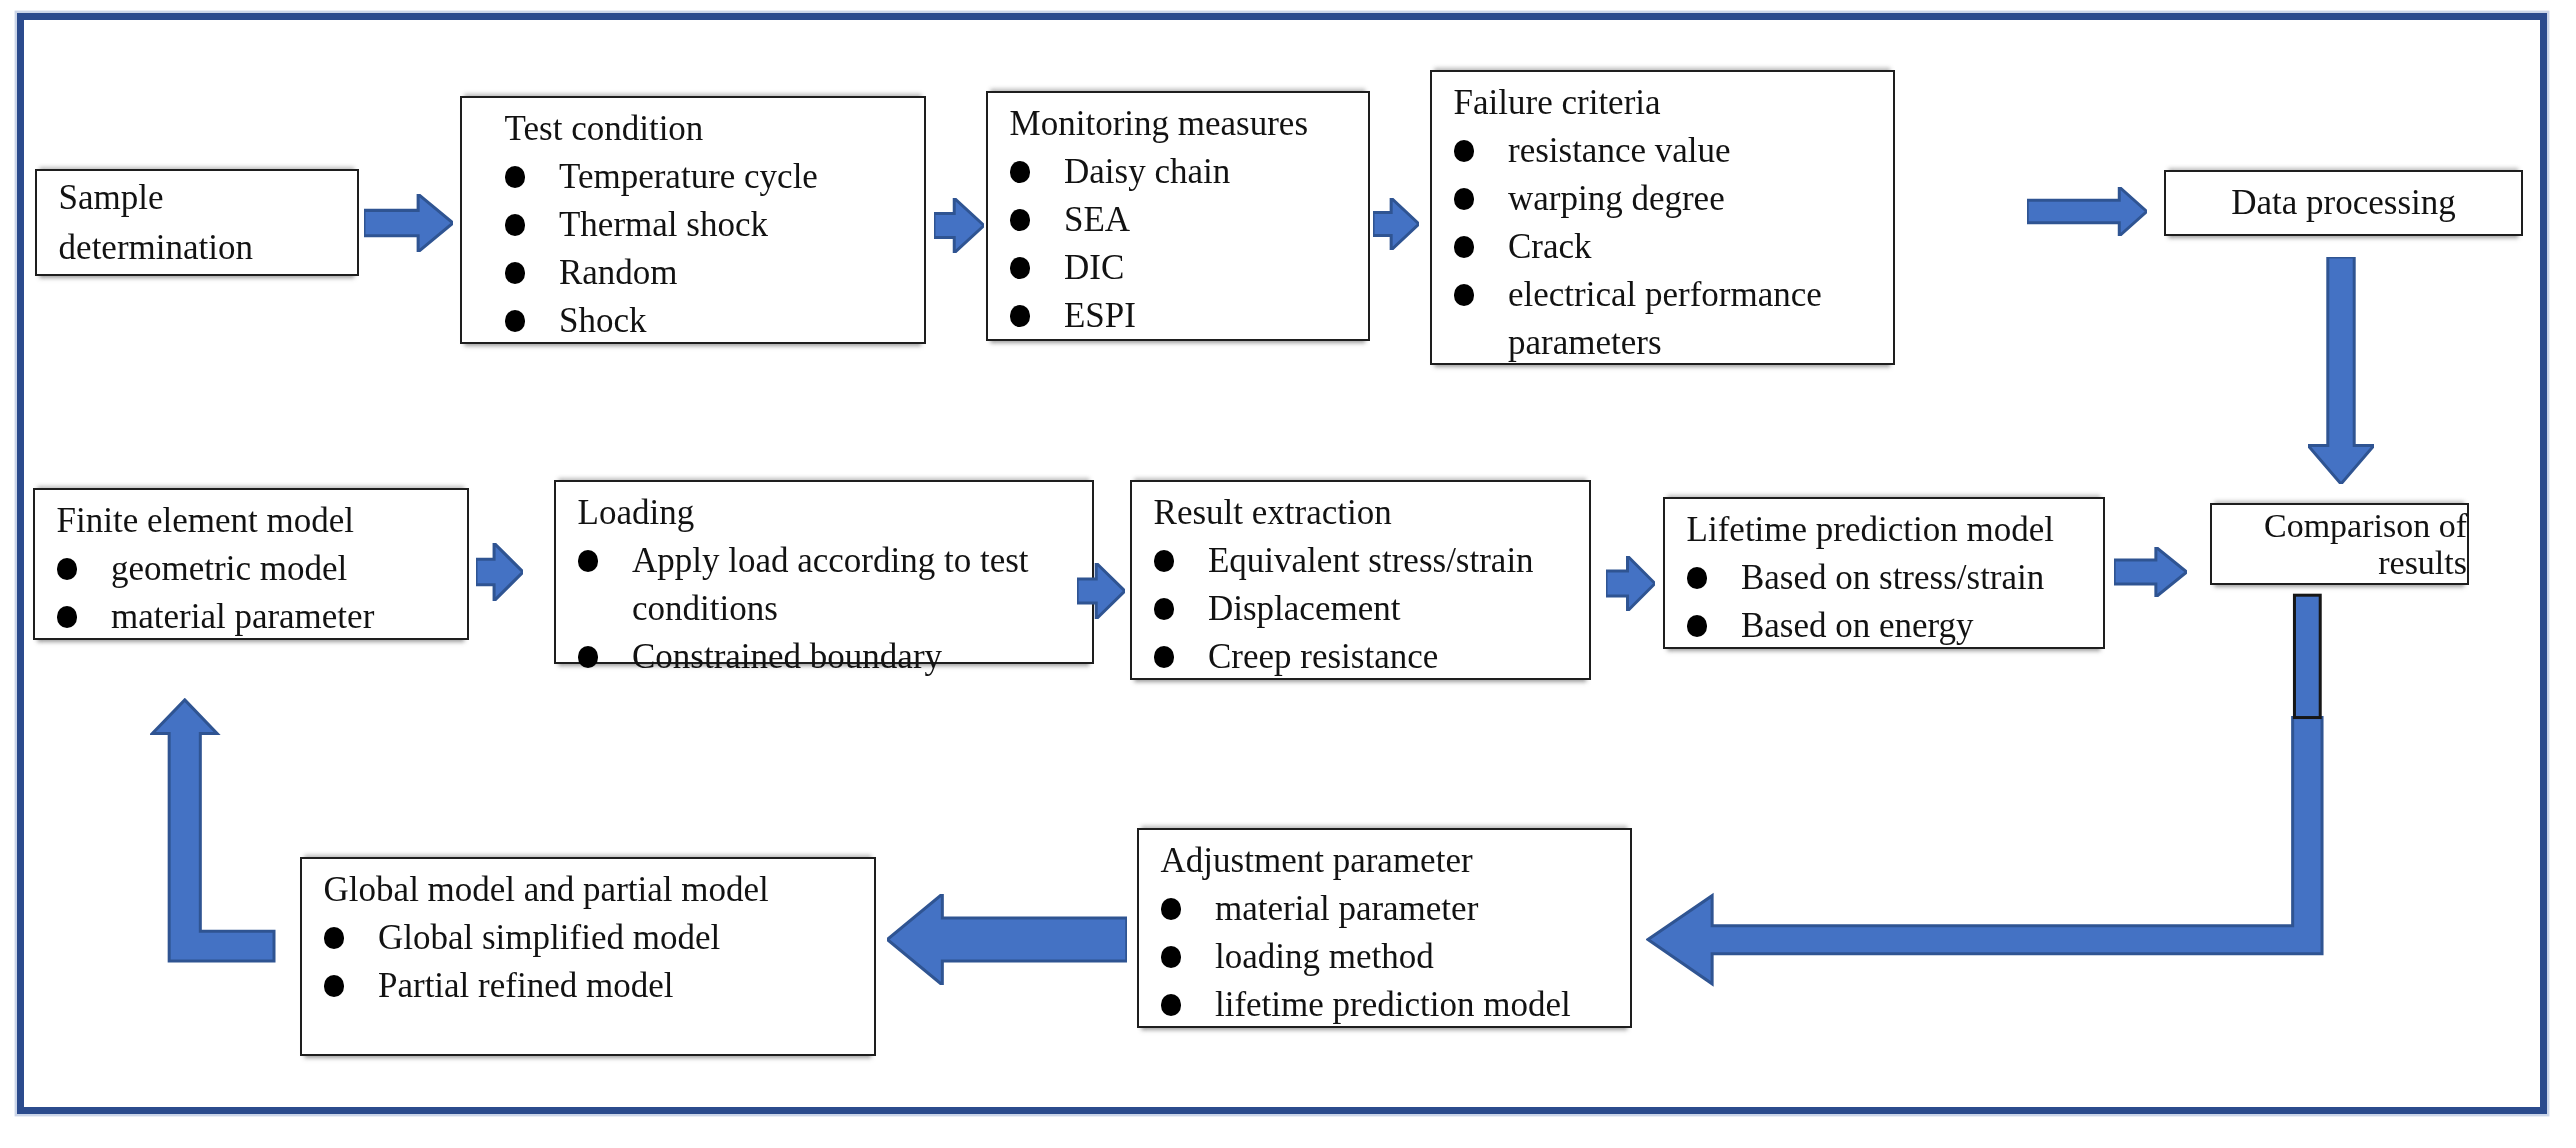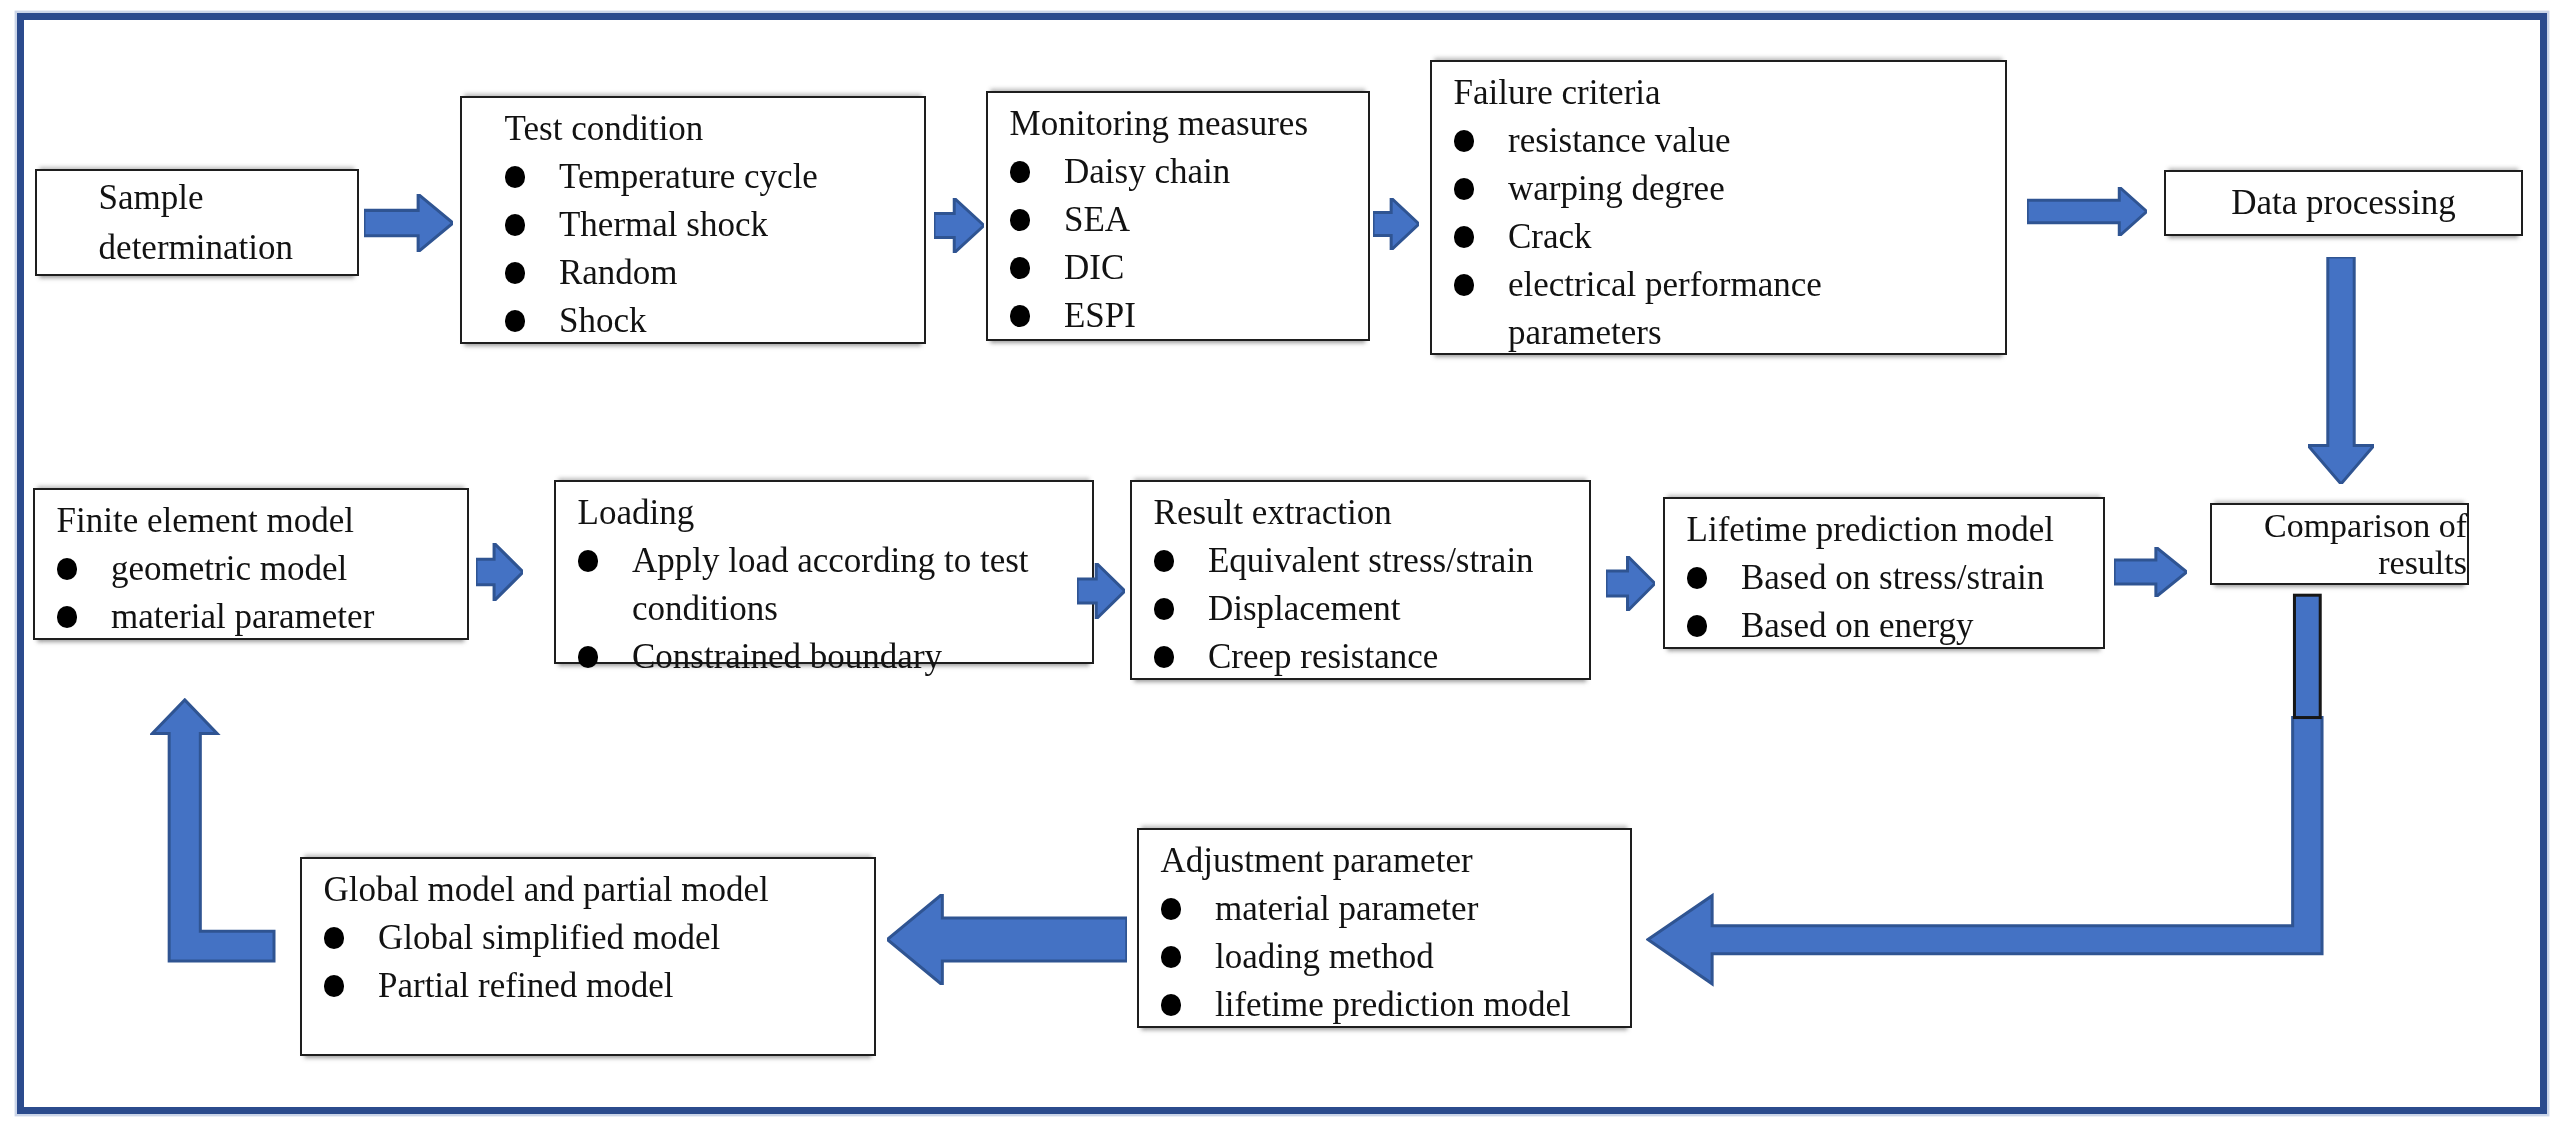--- a/index.html
+++ b/index.html
@@ -9,21 +9,21 @@
   .frame{position:absolute;left:17px;top:13.2px;width:2530px;height:1101px;
          border:7.2px solid #2b4b8d;box-sizing:border-box;
          box-shadow:0 0 0 2.4px rgba(160,178,214,.55);}
   .node{position:absolute;background:#fff;border:2.4px solid #1e1e1e;box-sizing:border-box;
         box-shadow:0 5.4px 4.2px -3.6px rgba(70,70,70,.55),0 -5.4px 4.2px -3.6px rgba(70,70,70,.4);}
   .node .title{font-size:35px;line-height:48px;padding:7.2px 8.4px 0 21.6px;white-space:pre-line;}
   .li{display:flex;align-items:flex-start;padding-left:21.6px;}
   .dot{flex:none;width:20.4px;height:21.6px;border-radius:50%;background:#000;margin:13.2px 34px 0 0;}
   .txt{font-size:35px;line-height:48px;white-space:pre-line;}
   .centerbox{display:flex;align-items:center;justify-content:center;text-align:right;}
-  .leftcenter{display:flex;align-items:center;padding-left:40px;}
+  .leftcenter{display:flex;align-items:center;}
   .leftcenter .title{padding-top:0;font-size:35px;line-height:50px;}
   #n-data.centerbox .title,#n-comparison.centerbox .title{padding:0;}
   #n-data .title{font-size:35px;line-height:38px;}
   #n-comparison .title{font-size:34px;line-height:37px;}
   svg.arrow{position:absolute;display:block;}
   svg.arrow polygon,svg.arrow rect{fill:#4472C4;stroke:#2f5492;stroke-width:5;}
   svg.arrow rect.blk{stroke:#161616;stroke-width:5;}
 </style>
 </head>
 <body>
@@ -82,21 +82,21 @@
     <div class="li">
         <span class="dot"></span>
         <span class="txt">ESPI</span>
       </div>
   </div>
 
   <svg class="arrow" style="left:1373px;top:198px;" width="46" height="52" viewBox="0 0 76 86">
     <polygon points="0,24 30,24 30,0 76,43 30,86 30,62 0,62"></polygon>
   </svg>
 
-  <div class="node" id="n-failure" style="left:1430px;top:60px;width:577px;height:295px;">
+  <div class="node" id="n-failure" style="left:1430px;top:70px;width:465px;height:295px;">
     <div class="title">Failure criteria</div>
     <div class="li">
         <span class="dot"></span>
         <span class="txt">resistance value</span>
       </div>
     <div class="li">
         <span class="dot"></span>
         <span class="txt">warping degree</span>
       </div>
     <div class="li">

